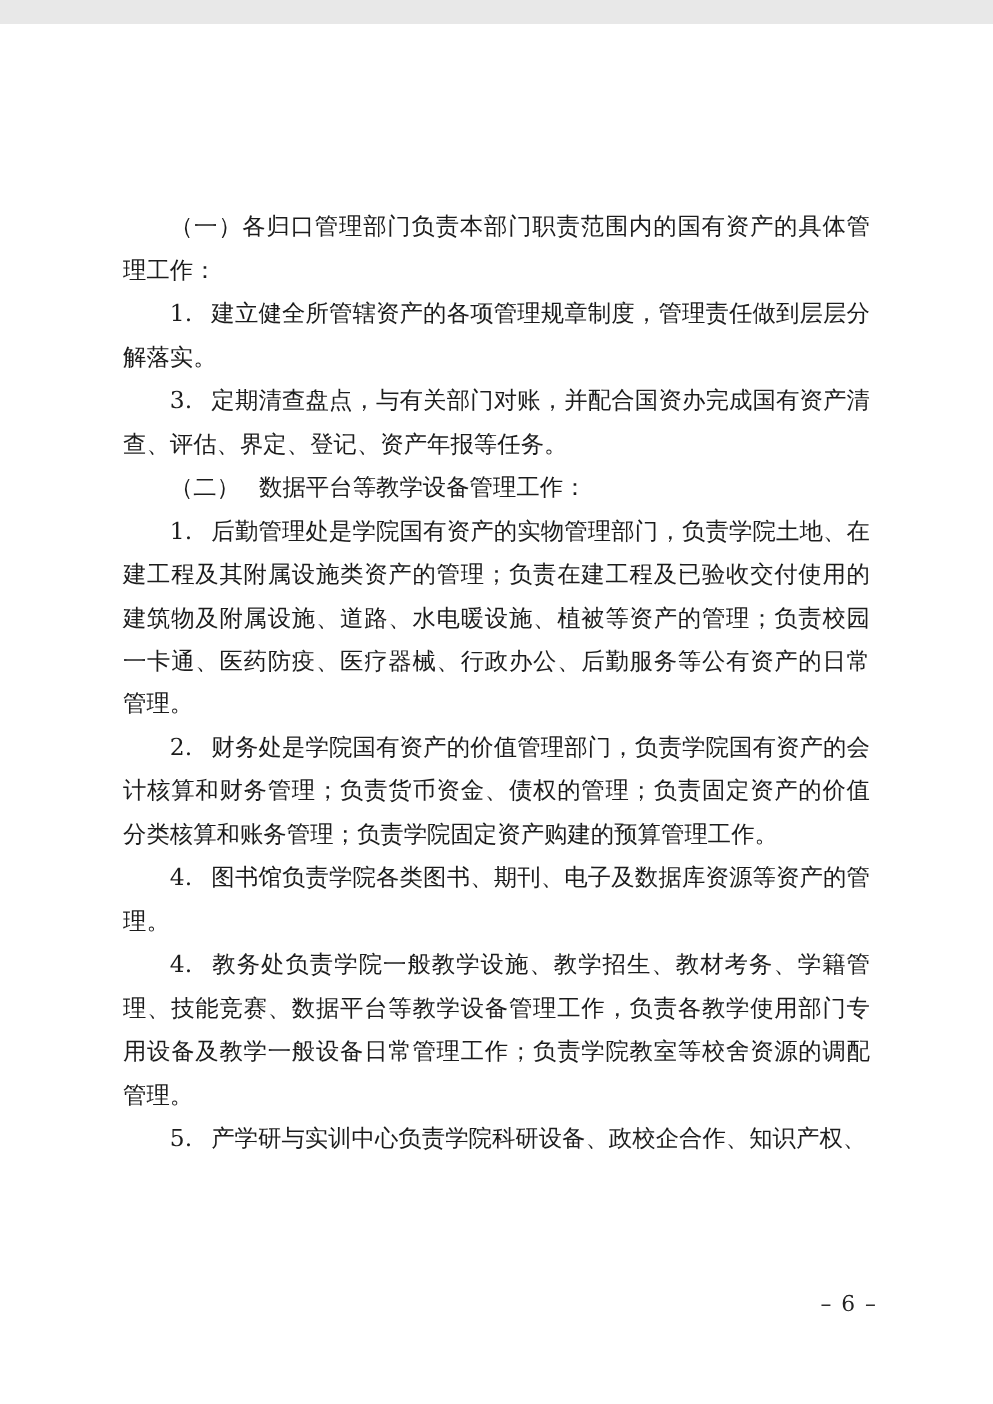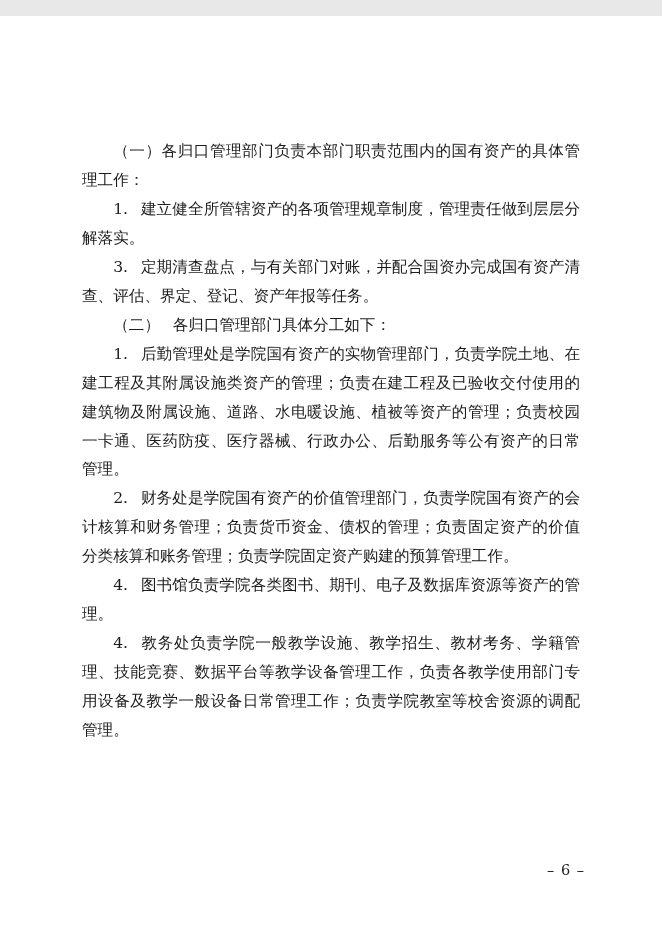--- a/index.html
+++ b/index.html
@@ -44,22 +44,23 @@
 </style>
 </head>
 <body>
 
 <div class="page">
 
   <div class="content">
     <p>（一）各归口管理部门负责本部门职责范围内的国有资产的具体管理工作：</p>
     <p>1. 建立健全所管辖资产的各项管理规章制度，管理责任做到层层分解落实。</p>
     <p>3. 定期清查盘点，与有关部门对账，并配合国资办完成国有资产清查、评估、界定、登记、资产年报等任务。</p>
-    <p>（二） 各归口管理部门具体分工如下：</p>
+    <p>（二） 数据平台等教学设备管理工作：</p>
     <p>1. 后勤管理处是学院国有资产的实物管理部门，负责学院土地、在建工程及其附属设施类资产的管理；负责在建工程及已验收交付使用的建筑物及附属设施、道路、水电暖设施、植被等资产的管理；负责校园一卡通、医药防疫、医疗器械、行政办公、后勤服务等公有资产的日常管理。</p>
     <p>2. 财务处是学院国有资产的价值管理部门，负责学院国有资产的会计核算和财务管理；负责货币资金、债权的管理；负责固定资产的价值分类核算和账务管理；负责学院固定资产购建的预算管理工作。</p>
     <p>4. 图书馆负责学院各类图书、期刊、电子及数据库资源等资产的管理。</p>
     <p>4. 教务处负责学院一般教学设施、教学招生、教材考务、学籍管理、技能竞赛、数据平台等教学设备管理工作，负责各教学使用部门专用设备及教学一般设备日常管理工作；负责学院教室等校舍资源的调配管理。</p>
+    <p>5. 产学研与实训中心负责学院科研设备、政校企合作、知识产权、</p>
   </div>
 
   <div class="page-footer">– 6 –</div>
 
 </div>
 
 </body></html>

